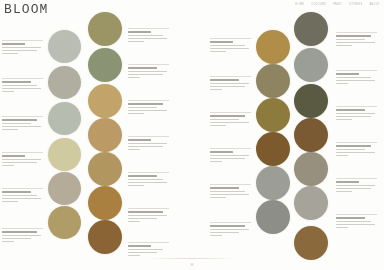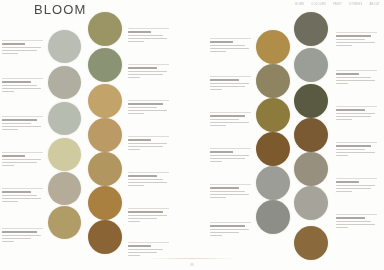--- a/index.html
+++ b/index.html
@@ -11,22 +11,21 @@
     overflow:hidden;
     position:relative;
   }
   .page{position:absolute;inset:0;background:#fdfdfb;}
 
   
   .brand{
     position:absolute;left:4px;top:2px;
     font-size:13px;letter-spacing:1.1px;
     color:#4a4a48;font-weight:400;
-    font-family:Liberation Sans, sans-serif;
-    margin-left:30px;
+    font-family:Liberation Mono, monospace;
   }
   .topnav{
     position:absolute;right:4px;top:3px;
     display:flex;gap:7px;align-items:center;
   }
   .topnav .nav-item{
     font-size:2.6px;letter-spacing:.3px;
     color:#b9b8b4;text-transform:uppercase;
     white-space:nowrap;
   }

